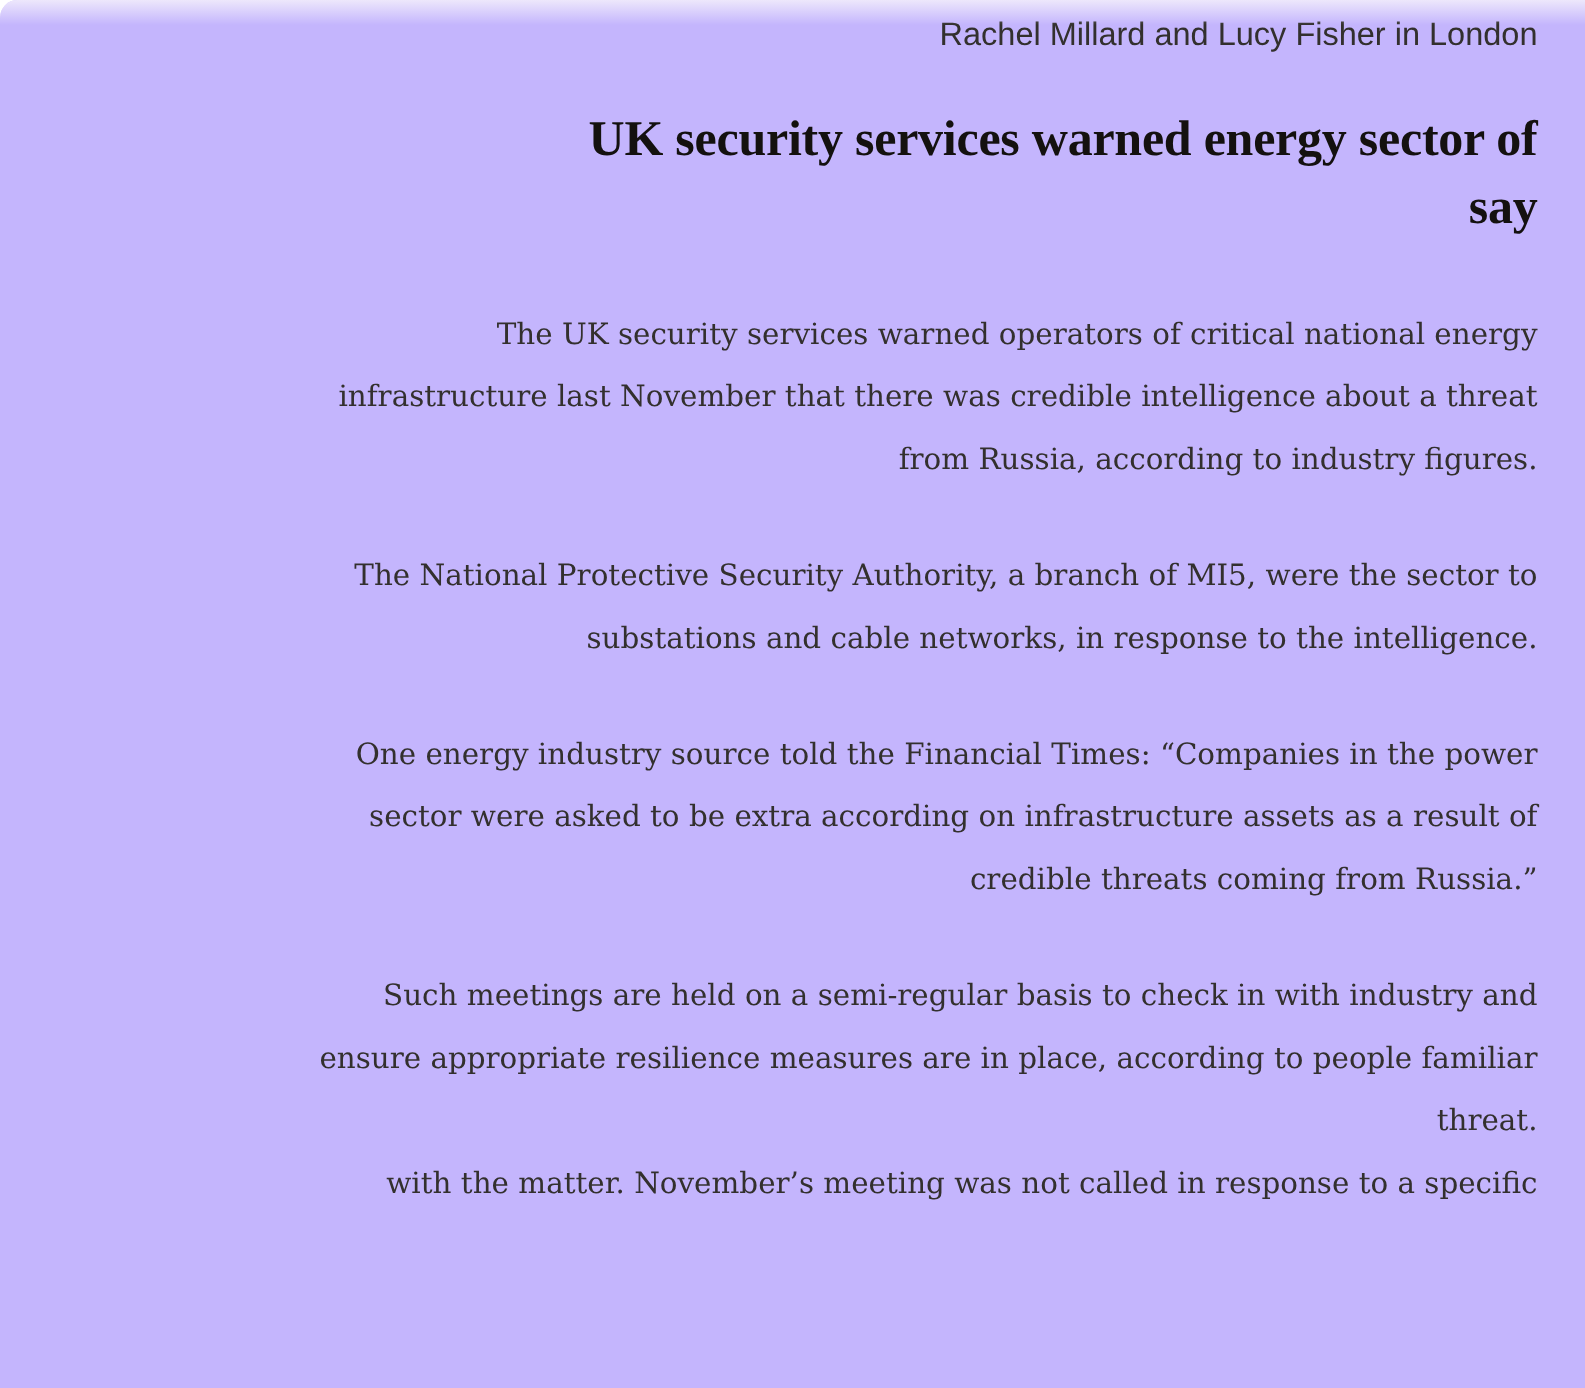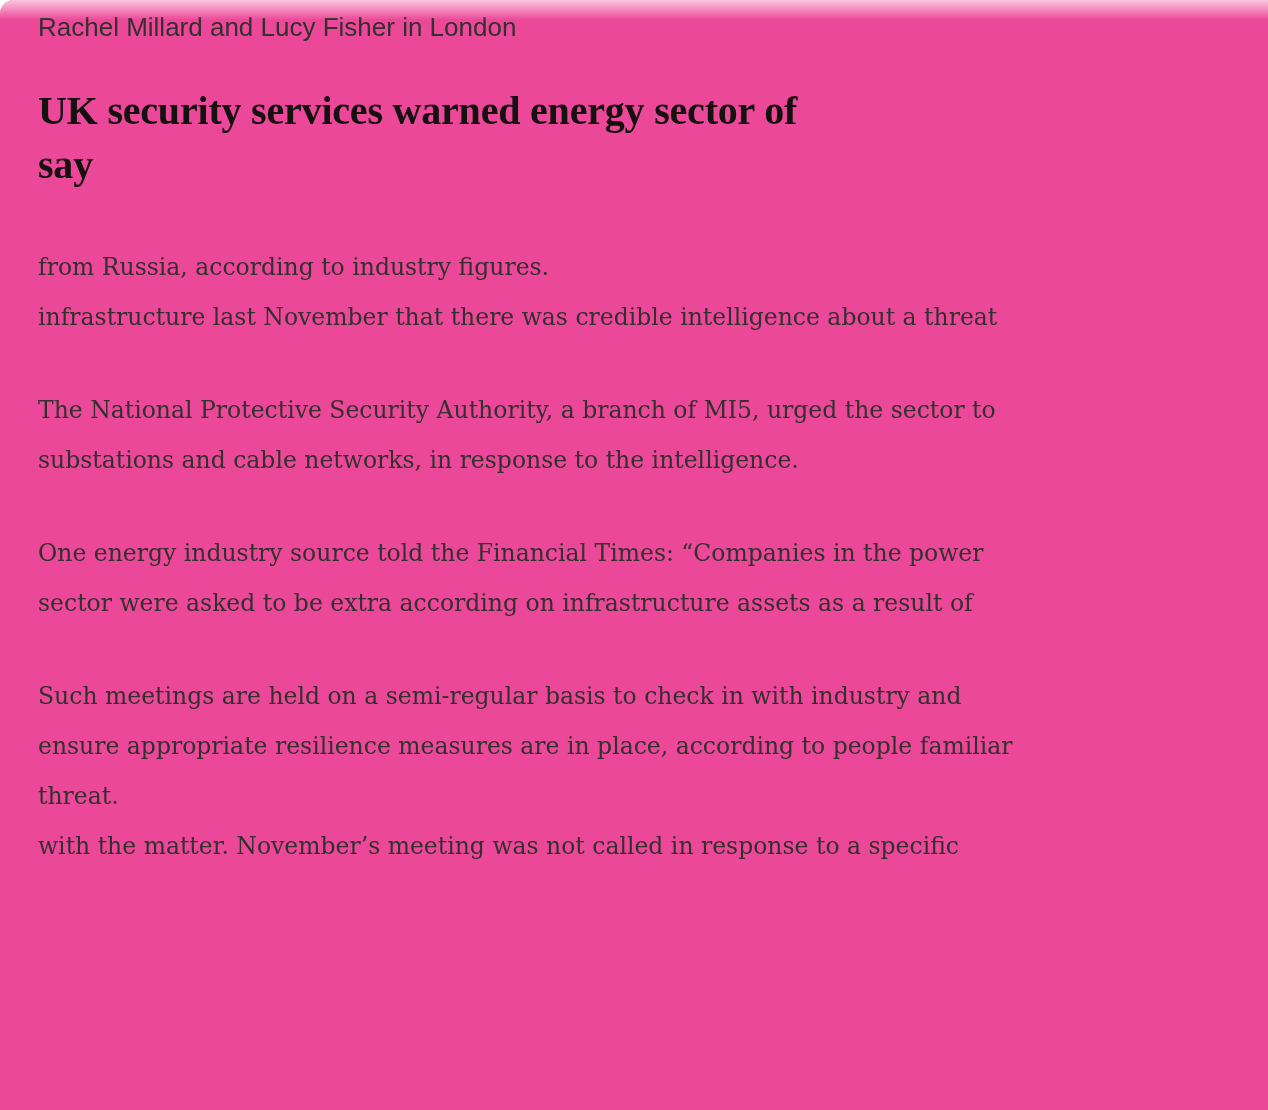--- a/index.html
+++ b/index.html
@@ -5,24 +5,25 @@
   html, body {
     margin: 0;
     padding: 0;
     background: #ffffff;
   }
   .page {
     position: relative;
     width: 1268px;
     height: 1110px;
     box-sizing: border-box;
-    background: #ec4899;
-    padding: 10px 60px 0 38px;
+    background: #c4b5fd;
+    padding: 10px 38px 0 38px;
     border-top-left-radius: 14px;
     overflow: hidden;
+    text-align: right;
   }
   .top-sheen {
     position: absolute;
     top: 0; left: 0; right: 0;
     height: 20px;
     background: linear-gradient(180deg, rgba(255,253,251,0.7), rgba(255,241,229,0));
     pointer-events: none;
   }
   .byline {
     font-family: "Liberation Sans", sans-serif;
@@ -66,30 +67,32 @@
 
   <div class="byline">Rachel Millard and Lucy Fisher in London</div>
 
   <h1 class="headline">
     <span class="hl-line">UK security services warned energy sector of</span>
     <span class="hl-line">say</span>
   </h1>
 
   <div class="article-body">
     <p>
+      <span class="bline">The UK security services warned operators of critical national energy</span>
+      <span class="bline">infrastructure last November that there was credible intelligence about a threat</span>
       <span class="bline">from Russia, according to industry figures.</span>
-      <span class="bline">infrastructure last November that there was credible intelligence about a threat</span>
     </p>
     <p>
-      <span class="bline">The National Protective Security Authority, a branch of MI5, urged the sector to</span>
+      <span class="bline">The National Protective Security Authority, a branch of MI5, were the sector to</span>
       <span class="bline">substations and cable networks, in response to the intelligence.</span>
     </p>
     <p>
       <span class="bline">One energy industry source told the Financial Times: “Companies in the power</span>
       <span class="bline">sector were asked to be extra according on infrastructure assets as a result of</span>
+      <span class="bline">credible threats coming from Russia.”</span>
     </p>
     <p>
       <span class="bline">Such meetings are held on a semi-regular basis to check in with industry and</span>
       <span class="bline">ensure appropriate resilience measures are in place, according to people familiar</span>
       <span class="bline">threat.</span>
       <span class="bline">with the matter. November’s meeting was not called in response to a specific</span>
     </p>
   </div>
 </div>
 

